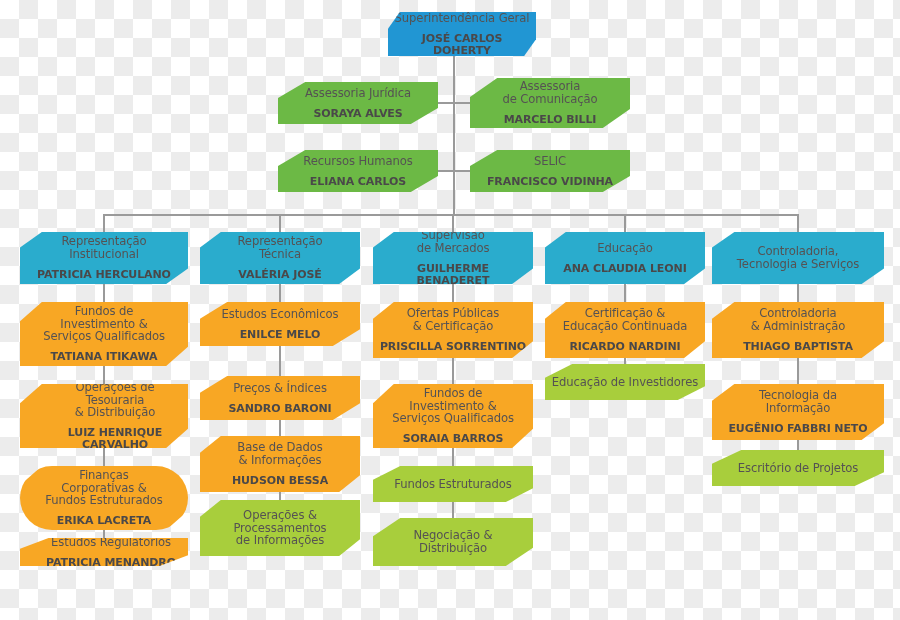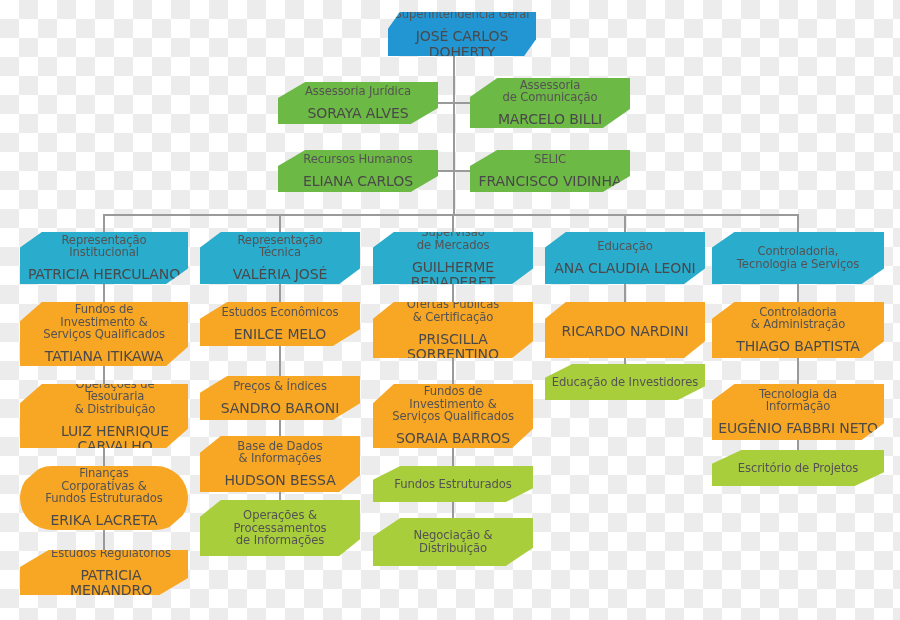--- a/index.html
+++ b/index.html
@@ -52,22 +52,22 @@
     padding: 5px 6px;
     gap: 6px;
   }
   .node .title {
     font-size: 11.6px;
     font-weight: 400;
     letter-spacing: -0.1px;
     white-space: pre-line;
   }
   .node .person {
-    font-size: 14px;
-    font-weight: normal;
+    font-size: 11px;
+    font-weight: bold;
     letter-spacing: -0.1px;
     margin-top: 2.5px;
     color: #4a4849;
   }
 
   
   .shape-blue   { background: #2aaccd; }
   .shape-green  { background: #6cb945; }
   .shape-orange { background: #f8a724; }
   .shape-lime   { background: #a8ce3c; }
@@ -153,21 +153,21 @@
 Tesouraria
 &amp; Distribuição</div>
         <div class="person">LUIZ HENRIQUE CARVALHO</div>
       </div>
       <div class="node shape-orange clip-par" style="left: 20px; top: 466px; width: 168px; height: 64px; border-radius: 32px;">
         <div class="title">Finanças
 Corporativas &amp;
 Fundos Estruturados</div>
         <div class="person">ERIKA LACRETA</div>
       </div>
-      <div class="node shape-orange clip-par-sm" style="left: 20px; top: 550px; width: 168px; height: 45px; padding-left: 20px;">
+      <div class="node shape-orange clip-par-sm" style="left: 20px; top: 538px; width: 168px; height: 28px; padding-left: 20px;">
         <div class="title">Estudos Regulatórios</div>
         <div class="person">PATRICIA MENANDRO</div>
       </div>
       <div class="node shape-blue clip-par" style="left: 200px; top: 232px; width: 160px; height: 52px;">
         <div class="title">Representação
 Técnica</div>
         <div class="person">VALÉRIA JOSÉ</div>
       </div>
       <div class="node shape-orange clip-par-sm" style="left: 200px; top: 302px; width: 160px; height: 44px;">
         <div class="title">Estudos Econômicos</div>
@@ -208,20 +208,22 @@
       </div>
       <div class="node shape-lime clip-par-sm" style="left: 373px; top: 518px; width: 160px; height: 48px;">
         <div class="title">Negociação &amp;
 Distribuição</div>
       </div>
       <div class="node shape-blue clip-par" style="left: 545px; top: 232px; width: 160px; height: 52px;">
         <div class="title">Educação</div>
         <div class="person">ANA CLAUDIA LEONI</div>
       </div>
       <div class="node shape-orange clip-par" style="left: 545px; top: 302px; width: 160px; height: 56px;">
+        <div class="title">Certificação &amp;
+Educação Continuada</div>
         <div class="person">RICARDO NARDINI</div>
       </div>
       <div class="node shape-lime clip-par-sm" style="left: 545px; top: 364px; width: 160px; height: 36px;">
         <div class="title">Educação de Investidores</div>
       </div>
       <div class="node shape-blue clip-par" style="left: 712px; top: 232px; width: 172px; height: 52px;">
         <div class="title">Controladoria,
 Tecnologia e Serviços</div>
       </div>
       <div class="node shape-orange clip-par" style="left: 712px; top: 302px; width: 172px; height: 56px;">

